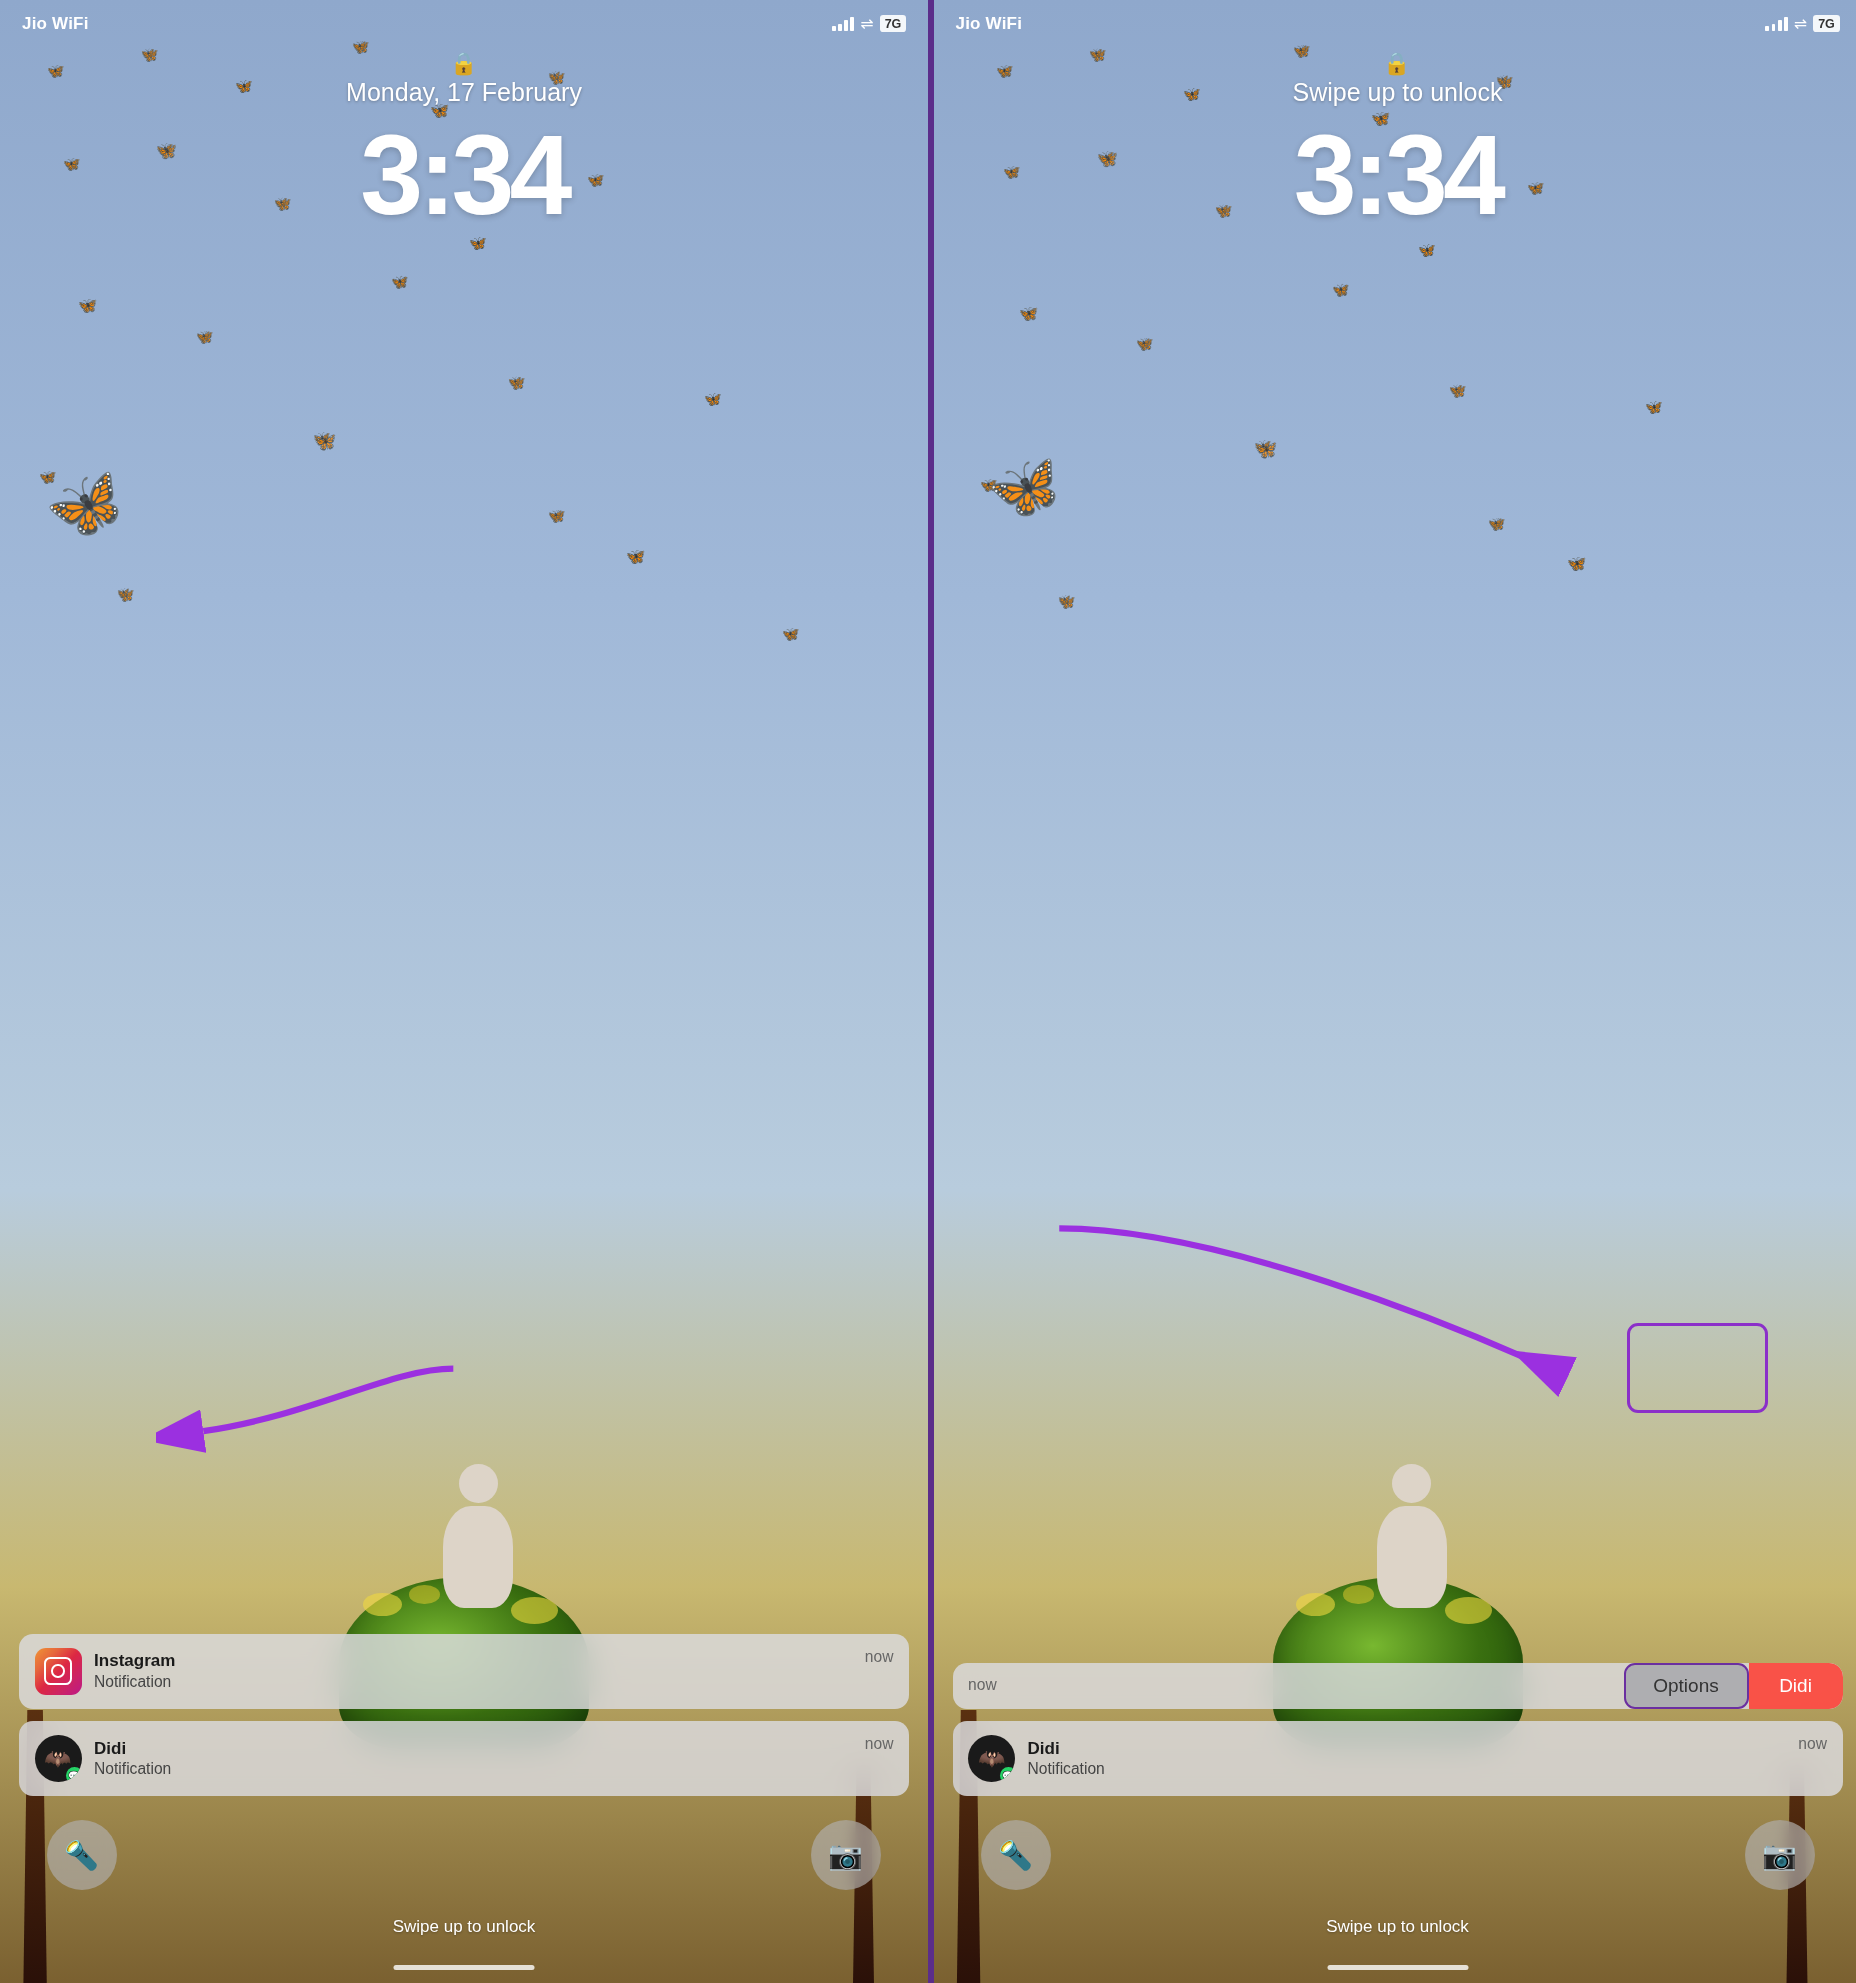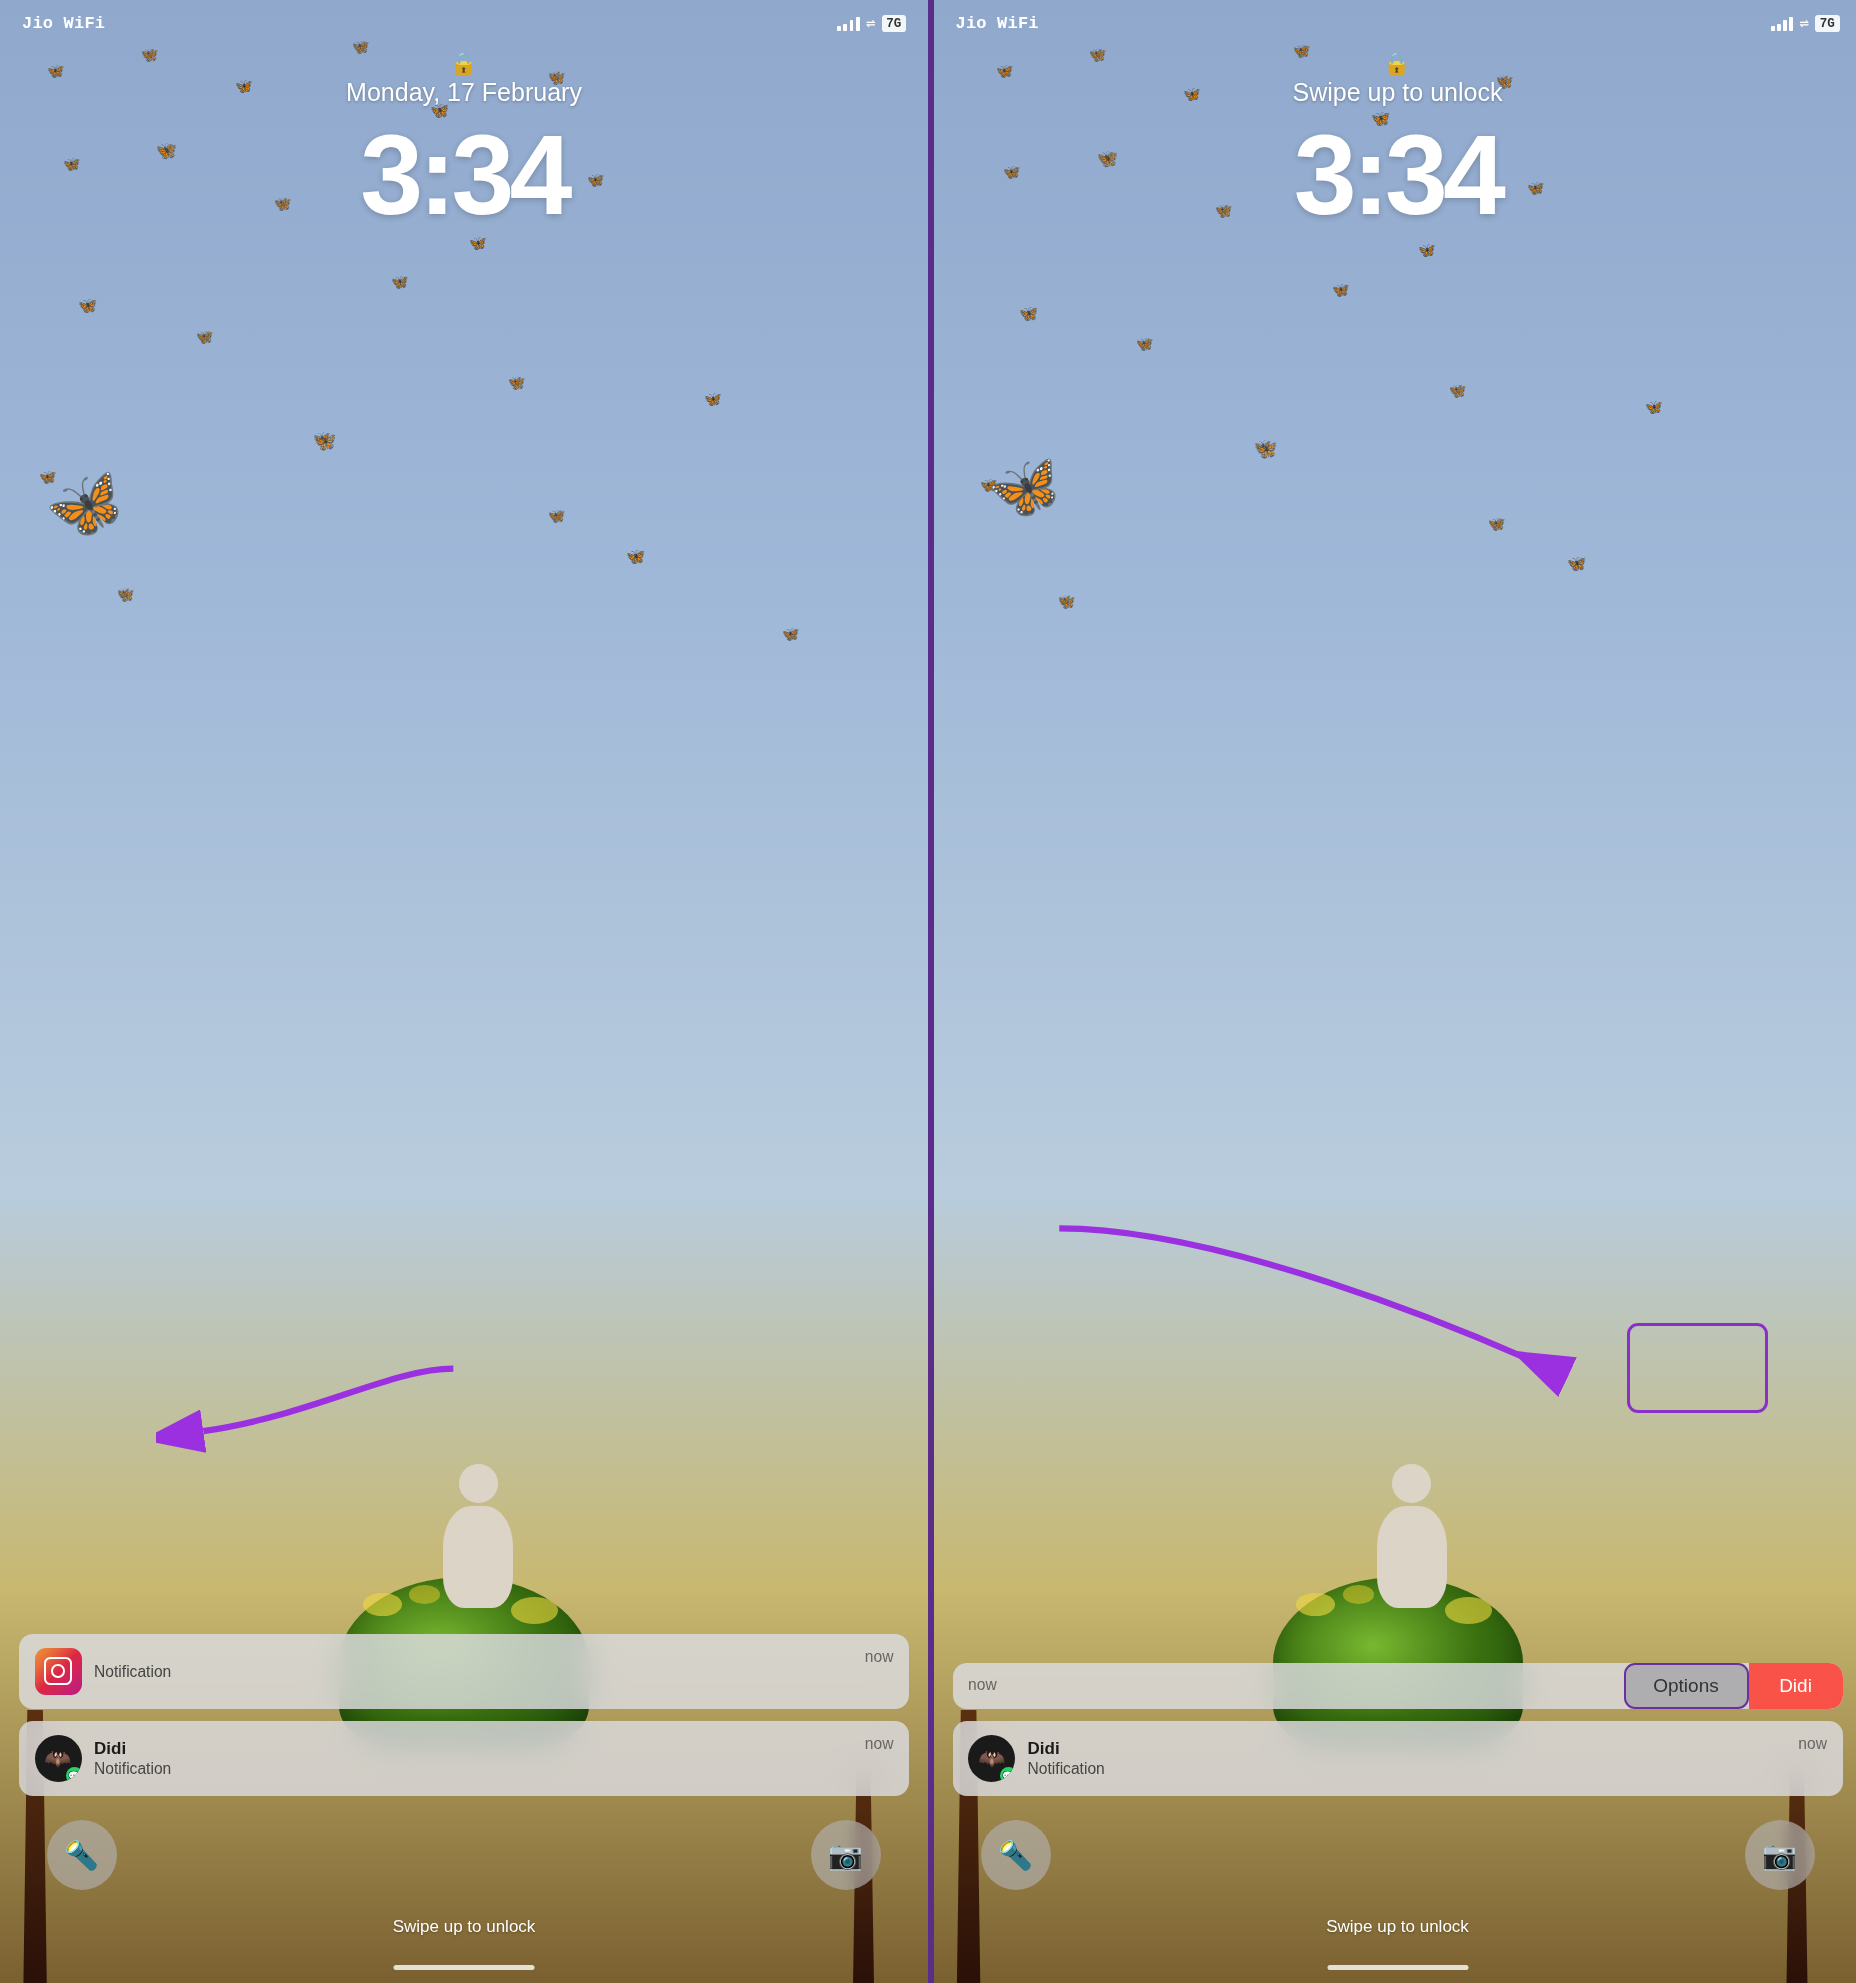--- a/index.html
+++ b/index.html
@@ -41,21 +41,20 @@
       position: absolute;
       top: 0;
       left: 0;
       right: 0;
       height: 47px;
       display: flex;
       align-items: center;
       justify-content: space-between;
       padding: 0 22px;
       z-index: 10;
-      font-family: Liberation Mono, monospace;
     }
 
     .status-carrier {
       color: white;
       font-size: 17px;
       font-weight: 600;
       letter-spacing: 0.2px;
     }
 
     .status-icons {
@@ -500,20 +499,21 @@
 
   <div class="date-label">Monday, 17 February</div>
 
   <div class="time-label">3:34</div>
 
   <div class="notifications-area">
 
     <div class="notification-card" style="position:relative">
       <div class="app-icon instagram-icon"></div>
       <div class="notif-text">
+        <div class="notif-app-name">Instagram</div>
         <div class="notif-message">Notification</div>
       </div>
       <span class="notif-time">now</span>
     </div>
 
     <div class="notification-card" style="position:relative">
       <div class="batman-icon">
         <span class="whatsapp-badge">💬</span>
       </div>
       <div class="notif-text">

